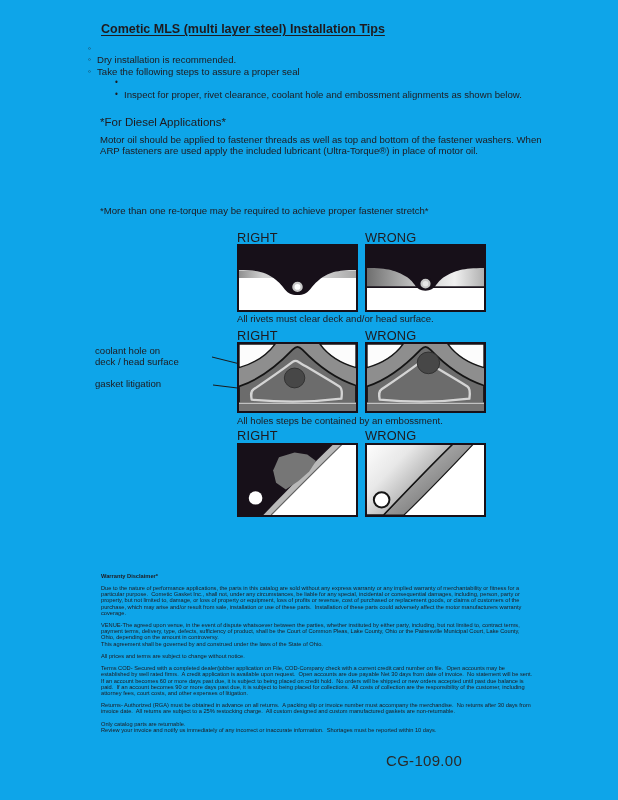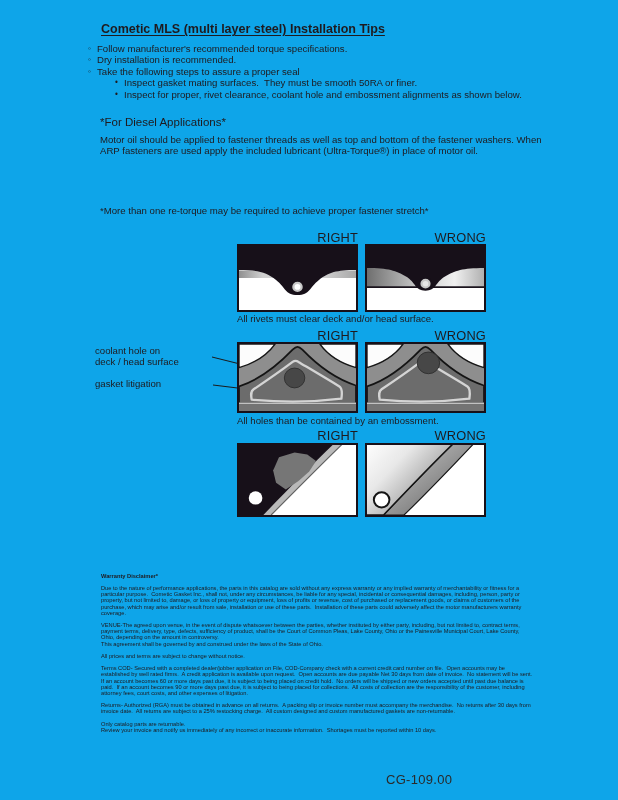--- a/index.html
+++ b/index.html
@@ -13,65 +13,63 @@
     text-decoration:underline;text-underline-offset:2px;
   }
   .bullets{position:absolute;left:88px;top:43px;width:478px;}
   .b-row{display:flex;font-size:9.6px;line-height:11.2px;white-space:pre-wrap;}
   .b-row .marker{flex:none;width:9px;font-size:8.2px;line-height:11.4px;}
   .b-row.indent{margin-left:27px;}
   .diesel-h{position:absolute;left:100px;top:116px;margin:0;font-size:11.5px;font-weight:400;}
   .body{position:absolute;left:100px;width:442px;margin:0;font-size:9.6px;line-height:11.2px;white-space:pre-wrap;}
   .p1{top:134px}.p2{top:164px}.p3{top:205px}
 
-  .dlabel{position:absolute;font-size:12.8px;letter-spacing:.2px;text-align:right;width:121px;}
+  .dlabel{position:absolute;font-size:12.8px;letter-spacing:.2px;text-align:left;width:121px;}
   .lc{left:237px}.rc{left:365px}
   .lr1{top:230px}.lr2{top:328px}.lr3{top:428px}
 
   .dbox{position:absolute;width:121px;border:2.2px solid #171019;background:#fff;box-sizing:border-box;}
   .dbox svg{display:block;width:100%;height:100%;}
   .b1{top:244px;height:68px}.b2{top:342px;height:71px}.b3{top:443px;height:74px}
 
   .caption{position:absolute;left:237px;margin:0;font-size:9.6px;line-height:11.2px;white-space:pre-wrap;}
   .c1{top:313px}.c2{top:415px}.c3{top:516px;width:202px;}
 
   .callout{position:absolute;text-align:left;font-size:9.6px;line-height:11.2px;width:115px;left:95px;}
   .co1{top:345px}.co2{top:378px}
   .callout-lines{position:absolute;left:211px;top:350px;width:92px;height:48px;}
 
   .warranty{position:absolute;left:101px;top:573px;width:432px;font-size:5.7px;line-height:6.15px;}
   .w-h{margin:0 0 6px 0;font-weight:700;}
   .w-p{margin:0;white-space:pre-wrap;}
   .w-gap{margin-top:6.2px;}
 
-  .code{position:absolute;left:386px;top:772px;font-size:13px;letter-spacing:.3px;color:#2a2a2a;}
+  .code{position:absolute;left:386px;top:752px;font-size:15px;letter-spacing:.3px;color:#2a2a2a;}
 </style>
 </head>
 <body>
 
 <div class="page">
 
   <h1 class="title">Cometic MLS (multi layer steel) Installation Tips</h1>
 
   <div class="bullets">
     <div class="b-row">
       <span class="marker">◦</span>
-      <span>Follow manufacturer's recommended torque specifications.</span>
     </div>
     <div class="b-row">
       <span class="marker">◦</span>
       <span>Dry installation is recommended.</span>
     </div>
     <div class="b-row">
       <span class="marker">◦</span>
       <span>Take the following steps to assure a proper seal</span>
     </div>
     <div class="b-row indent">
       <span class="marker">•</span>
-      <span>Inspect gasket mating surfaces.  They must be smooth 50RA or finer.</span>
     </div>
     <div class="b-row indent">
       <span class="marker">•</span>
       <span>Inspect for proper, rivet clearance, coolant hole and embossment alignments as shown below.</span>
     </div>
   </div>
 
   <h2 class="diesel-h">*For Diesel Applications*</h2>
   <p class="body p1">Motor oil should be applied to fastener threads as well as top and bottom of the fastener washers. When ARP fasteners are used apply the included lubricant (Ultra-Torque®) in place of motor oil.</p>
   <p class="body p3">*More than one re-torque may be required to achieve proper fastener stretch*</p>
@@ -153,21 +151,21 @@
       <path d="M0,0 L37,0 C30,10 17,20 0,25 Z" fill="#fcfcfc" stroke="#161616" stroke-width="1.4"></path>
       <path d="M120,0 L83,0 C90,10 103,20 120,25 Z" fill="#fcfcfc" stroke="#161616" stroke-width="1.4"></path>
       <path d="M0,63 L0,45 C24,37 42,20 55,6 C57,4 59,3 60,3 C61,3 63,4 65,6 C78,20 96,36 120,44 L120,63 Z" fill="#6c6c6c" stroke="#141414" stroke-width="1.8"></path>
       <rect x="0" y="62" width="120" height="1.6" fill="#c2c2c2"></rect>
       <rect x="0" y="63.6" width="120" height="7.4" fill="#747474"></rect>
       <path d="M13,59 C12,53 12,50 15,48 C31,37 46,26 55,19 C57,17.5 59,17.5 61,19 C74,27 92,38 103,45 C106,47 106,51 105,58 C74,62 43,62 13,59 Z" fill="none" stroke="#d4d4d4" stroke-width="2.4" stroke-linejoin="round"></path>
       <circle cx="63" cy="20" r="11.5" fill="#474747" stroke="#303030" stroke-width="1"></circle>
     </svg>
   </div>
 
-  <p class="caption c2">All holes than be contained by an embossment.</p>
+  <p class="caption c2">All holes steps be contained by an embossment.</p>
 
   <div class="dlabel lc lr3">RIGHT</div>
   <div class="dlabel rc lr3">WRONG</div>
 
   <div class="dbox lc b3">
     <svg viewBox="0 0 120 74" preserveAspectRatio="none">
       <rect x="0" y="0" width="120" height="74" fill="#ffffff"></rect>
       <path d="M95,-2 L107,-2 C85,20 58,48 33,74 L22,74 C48,47 76,19 95,-2 Z" fill="#b9b9b9"></path>
       <path d="M107,-2 C85,20 58,48 33,74" fill="none" stroke="#606060" stroke-width="1.2"></path>
       <path d="M-2,-2 H98 C77,19 50,47 25,74 H-2 Z" fill="#171019"></path>

